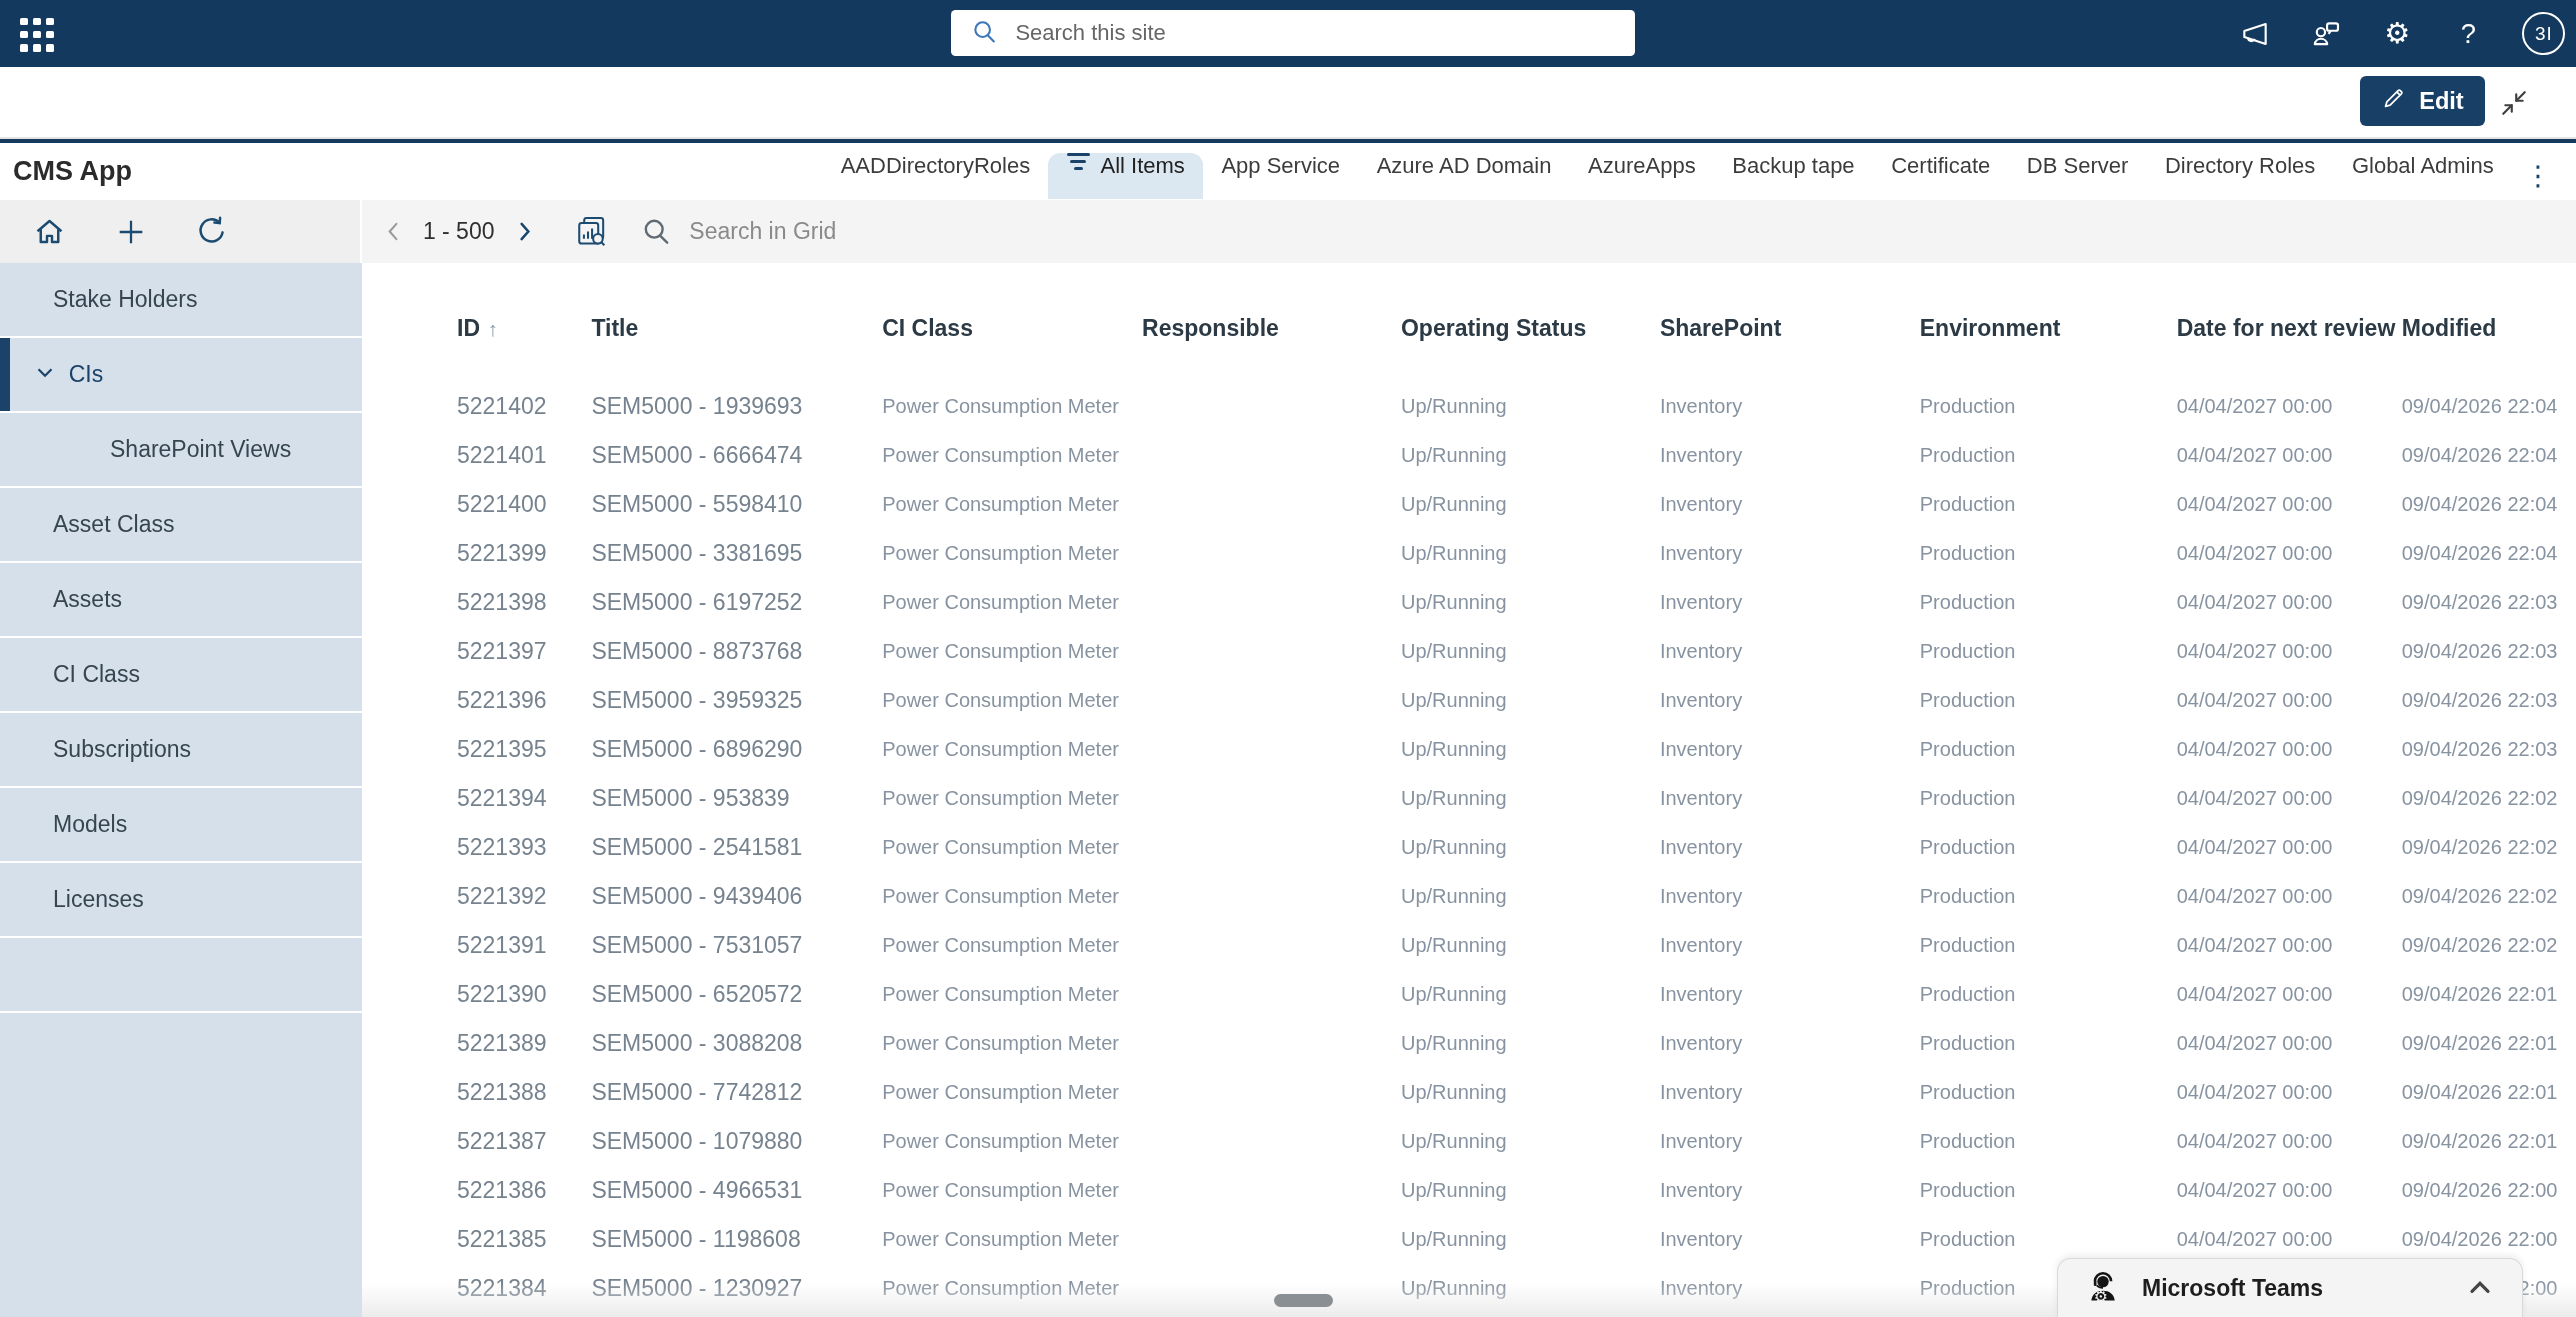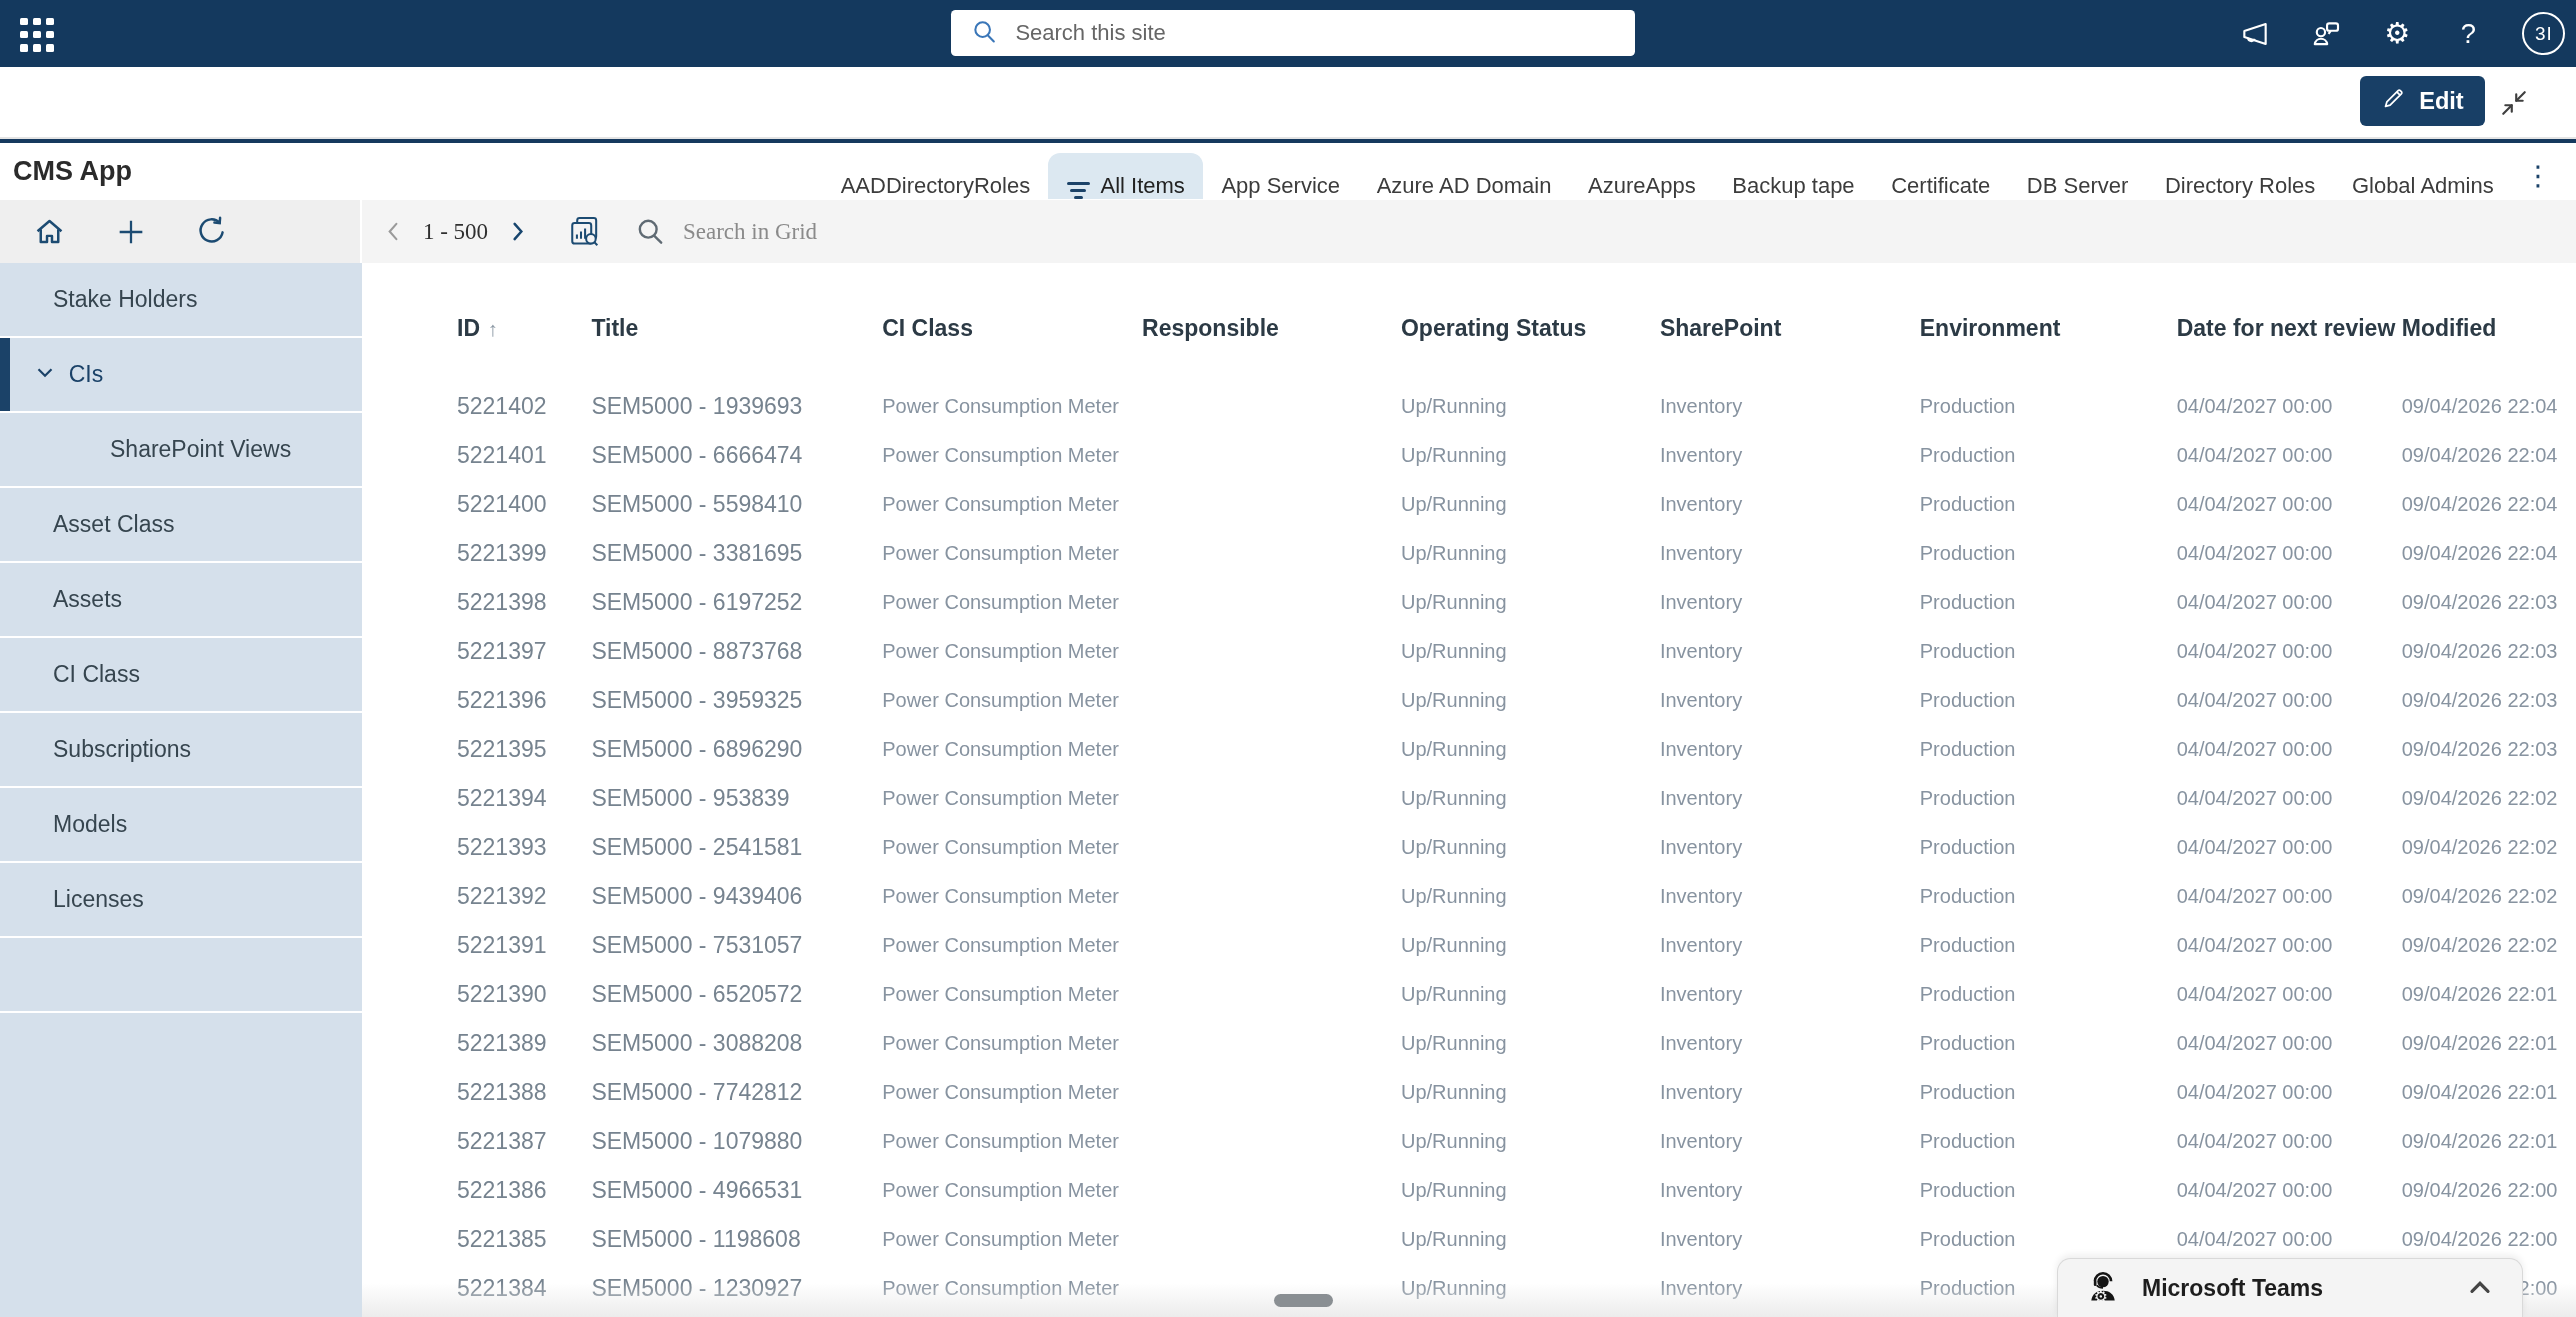--- a/index.html
+++ b/index.html
@@ -25,28 +25,28 @@
   .command-band{position:absolute;top:67px;left:0;right:0;height:70px;background:#fff;z-index:9;}
   .sep-gray{position:absolute;top:137px;left:0;right:0;height:2.3px;background:#e4e4e4;}
   .sep-navy{position:absolute;top:139px;left:0;right:0;height:3.8px;background:#16395E;}
   .edit-btn{position:absolute;right:91px;top:9.1px;height:50px;padding:0 21.3px;background:#183F66;
     border-radius:6.1px;color:#fff;display:flex;align-items:center;gap:12.2px;font-size:23.6px;font-weight:700;cursor:pointer;justify-content:flex-end;}
   .collapse-btn{position:absolute;right:44px;top:17px;width:37px;height:37px;display:flex;align-items:center;justify-content:center;cursor:pointer;}
   
   .app-header{position:absolute;top:143px;left:0;right:0;height:56px;background:#fff;z-index:8;}
   .app-title{position:absolute;left:13px;top:50%;transform:translateY(-50%);font-size:27px;font-weight:700;color:#2b2b2b;}
   .tabs-wrap{position:absolute;right:12.2px;bottom:0;display:flex;align-items:flex-end;}
-  .tab{height:46px;display:flex;align-items:flex-end;padding:0 18.3px;font-size:22px;color:#3c3c3c;white-space:nowrap;cursor:pointer;gap:10.7px;}
+  .tab{height:46px;display:flex;align-items:flex-start;padding:0 18.3px;font-size:22px;color:#3c3c3c;white-space:nowrap;cursor:pointer;gap:10.7px;}
   .tab.selected{background:#DCE8F1;border-radius:12.2px 12.2px 0 0;color:#222;}
   .filter-ic{display:flex;flex-direction:column;align-items:center;gap:3.8px;}
   .filter-ic i{display:block;height:3px;border-radius:1.5px;background:#1B4268;}
   .filter-ic .b1{width:23px}.filter-ic .b2{width:16px}.filter-ic .b3{width:9.1px}
   .tab-overflow{height:46px;display:flex;align-items:center;padding:0 12.2px;color:#1B4268;font-size:27.4px;cursor:pointer;}
   
-  .toolbar{position:absolute;top:200px;left:0;right:0;height:63px;z-index:7;font-family:Liberation Serif, serif;}
+  .toolbar{position:absolute;top:200px;left:0;right:0;height:63px;z-index:7;}
   .tb-left{position:absolute;left:0;top:0;width:360px;height:63px;background:#efefef;display:flex;align-items:center;gap:46px;padding-left:32px;box-sizing:border-box;}
   .tb-right{position:absolute;left:362px;right:0;top:0;height:63px;background:#f4f4f4;display:flex;align-items:center;}
   .tbtn{width:35px;height:35px;display:flex;align-items:center;justify-content:center;cursor:pointer;}
   .pg-range{font-size:23px;color:#2f2f2f;margin:0 12.2px;white-space:nowrap;}
   .grid-search-ph{font-size:23px;color:#8a8a8a;margin-left:15.2px;}
   
   .sidebar{position:absolute;left:0;top:263px;width:362px;bottom:0;background:#D5E0EB;overflow:hidden;z-index:5;}
   .side-item{position:relative;height:75px;display:flex;align-items:center;padding-left:53px;font-size:23px;color:#36454f;
     border-bottom:2.3px solid #fff;box-sizing:border-box;cursor:pointer;gap:10.7px;}
   .side-item.child{padding-left:110px;}

